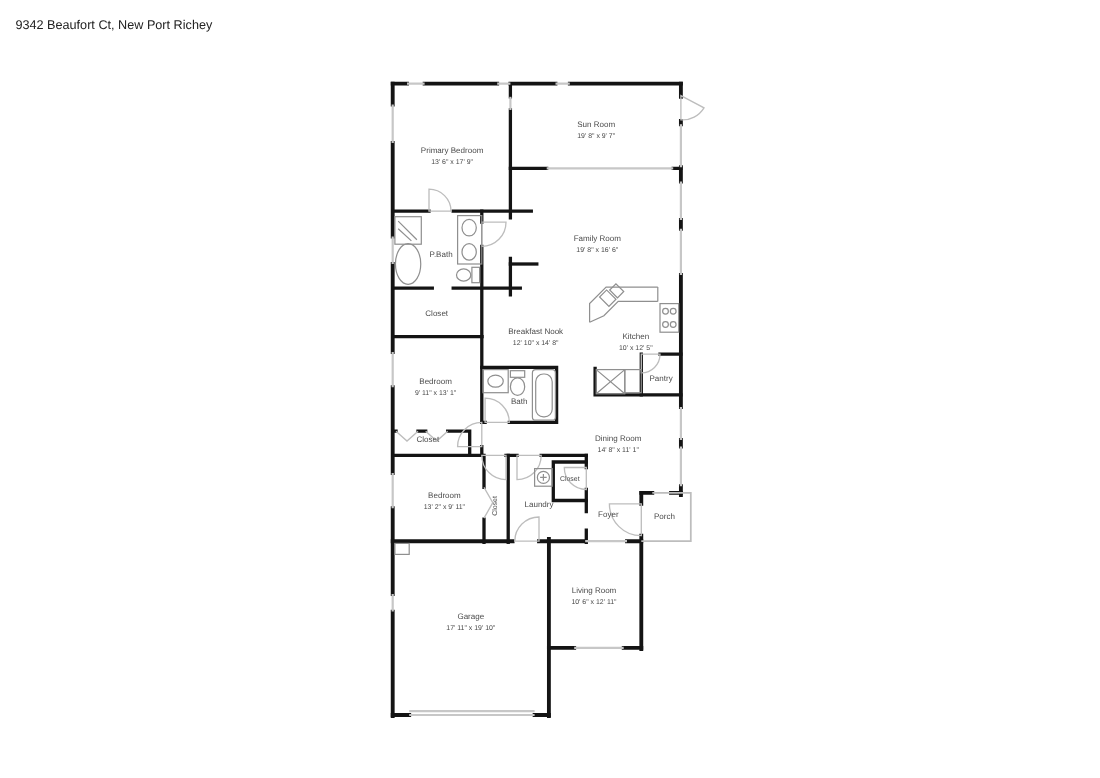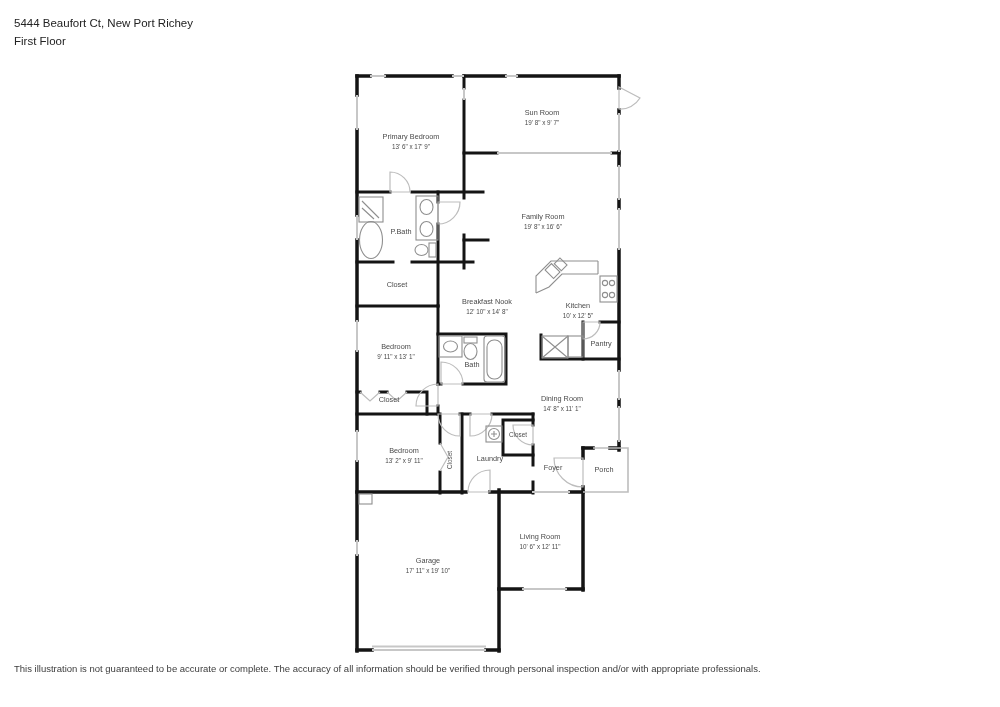--- a/index.html
+++ b/index.html
@@ -17,22 +17,21 @@
   .door{stroke:#bdbdbd;stroke-width:1.2;fill:none;}
   .fix{stroke:#8f8f8f;stroke-width:1.1;fill:none;}
   .porch{stroke:#bdbdbd;stroke-width:1.6;fill:none;}
 </style>
 </head>
 <body>
 
 <div class="page">
 
   <div class="hdr">
-    <div>5444 Beaufort Ct, New Port Richey</div>
-    <div>First Floor</div>
+    <div>9342 Beaufort Ct, New Port Richey</div>
   </div>
 
   <svg class="plan" width="1000" height="707" viewBox="0 0 1000 707">
 
     <g>
 
       <path class="wall" d="M357,76 L370,76 M386,76 L452,76 M464,76 L505,76 M518,76 L619,76"></path>
 
       <path class="wall" d="M357,76 L357,95 M357,130 L357,215 M357,240 L357,320 M357,352 L357,430 M357,462 L357,540 M357,556 L357,651"></path>
 
@@ -205,16 +204,15 @@
 
       <text class="rn" x="428" y="563">Garage</text>
       <text class="rd" x="428" y="573">17' 11" x 19' 10"</text>
 
       <text class="rn" x="540" y="539">Living Room</text>
       <text class="rd" x="540" y="549">10' 6" x 12' 11"</text>
     </g>
   </svg>
 
   <div class="disc">
-    <div>This illustration is not guaranteed to be accurate or complete. The accuracy of all information should be verified through personal inspection and/or with appropriate professionals.</div>
   </div>
 
 </div>
 
 </body></html>

